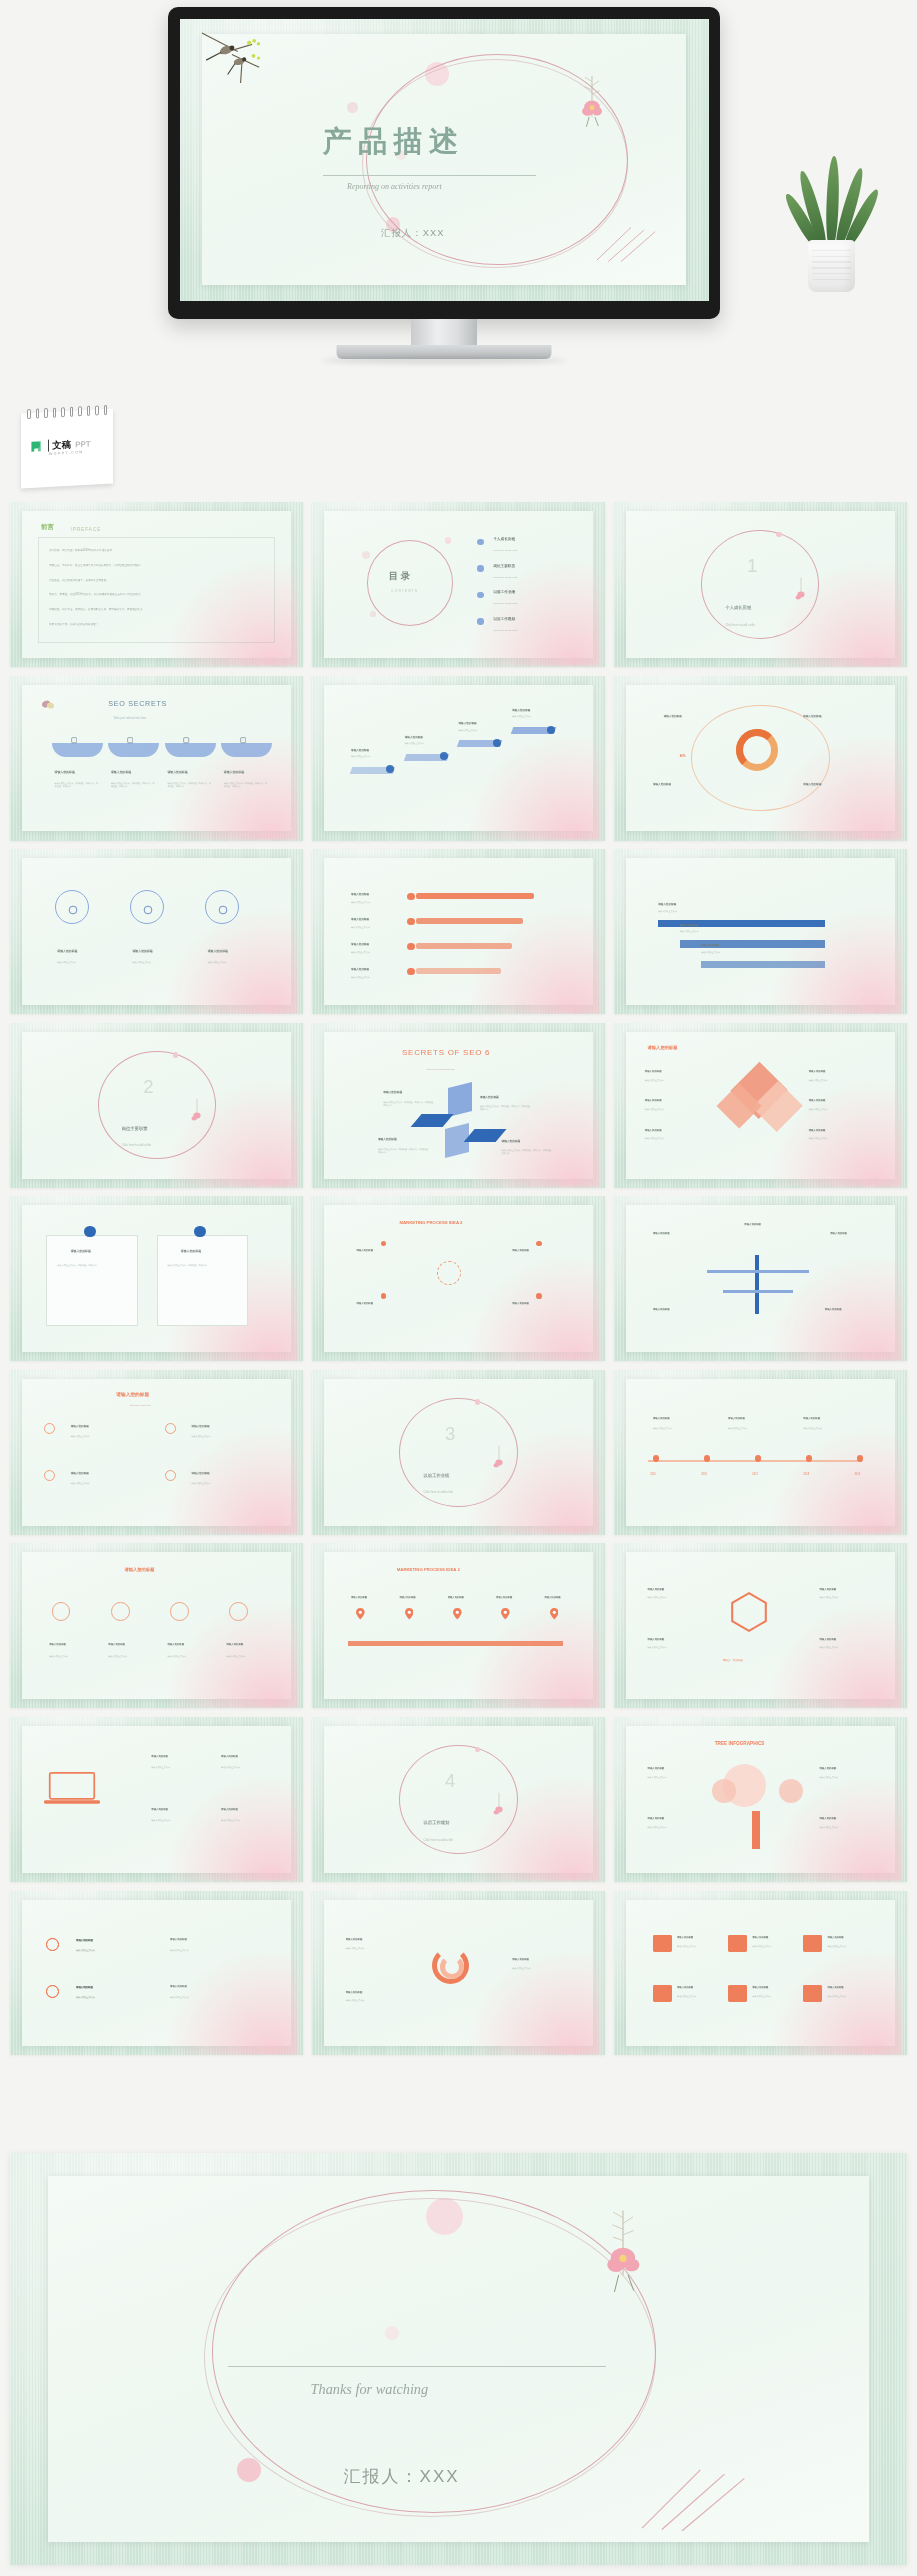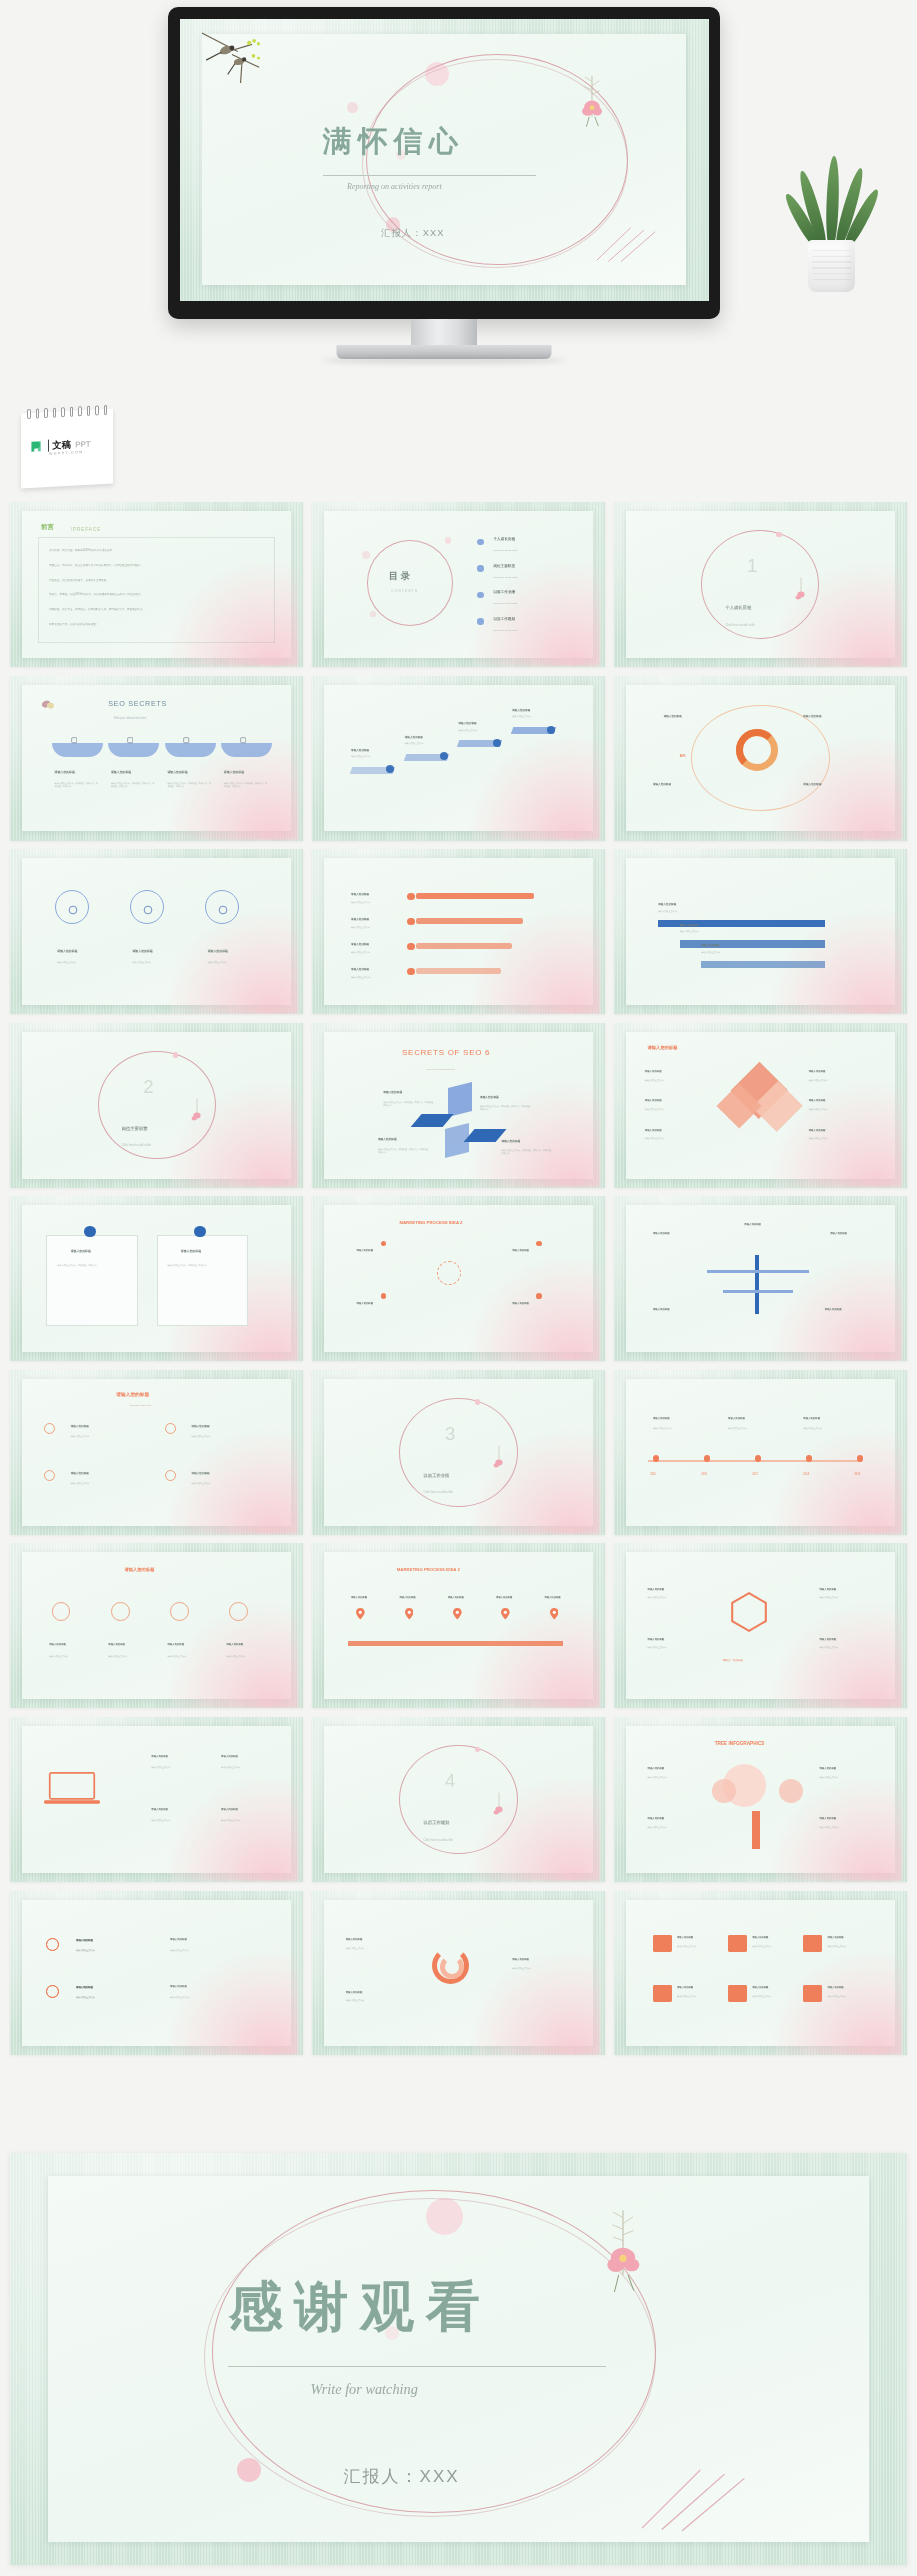--- a/index.html
+++ b/index.html
@@ -193,21 +193,21 @@
             </g>
             <g fill="#f2a6b4">
                 <ellipse cx="24" cy="46" rx="11" ry="9"></ellipse>
                 <ellipse cx="18" cy="52" rx="8" ry="6.5"></ellipse>
                 <ellipse cx="31" cy="52" rx="7" ry="6"></ellipse>
               </g>
             <circle cx="24" cy="47" r="3.4" fill="#f6d27a"></circle>
             <path d="M20 60 L16 74 M28 60 L33 73" stroke="#8ca07c" stroke-width="1.2" fill="none"></path>
           </svg>
 
-          <div class="t-title" style="left:25%; top:35%; font-size:29px;">满怀信心</div>
+          <div class="t-title" style="left:25%; top:35%; font-size:29px;">产品描述</div>
           <div class="t-rule" style="left:25%; top:56%; width:44%;"></div>
           <div class="t-sub" style="left:30%; top:59%; font-size:8px;">Reporting on activities report</div>
           <div class="t-author" style="left:37%; top:77%; font-size:9.3px;">汇报人：XXX</div>
 
           <svg style="position:absolute; right:6%; bottom:9%; width:62px; height:37px;" viewBox="0 0 86 52">
             <path d="M2 48 L50 2 M18 50 L68 6 M36 50 L84 8" stroke="#e0afb6" stroke-width="1.4" fill="none"></path>
           </svg>
         </div>
       </div>
     </div>
@@ -819,23 +819,22 @@
       </g>
       <g fill="#f2a6b4">
           <ellipse cx="35" cy="68" rx="17" ry="14"></ellipse>
           <ellipse cx="25" cy="78" rx="12" ry="10"></ellipse>
           <ellipse cx="47" cy="78" rx="11" ry="9"></ellipse>
         </g>
       <circle cx="35" cy="69" r="5" fill="#f6d27a"></circle>
       <path d="M29 92 L23 116 M42 92 L50 114" stroke="#8ca07c" stroke-width="1.4" fill="none"></path>
     </svg>
 
-    <div class="t-title" style="left:22%; top:26%; font-size:54px;">感谢观看</div>
     <div class="t-rule" style="left:22%; top:52%; width:46%;"></div>
-    <div class="t-sub" style="left:32%; top:56%; font-size:14.3px;">Write for watching</div>
+    <div class="t-sub" style="left:32%; top:56%; font-size:14.3px;">Thanks for watching</div>
     <div class="t-author" style="left:36%; top:79%; font-size:17px;">汇报人：XXX</div>
 
     <svg style="position:absolute; right:15%; bottom:3%; width:107px; height:64px;" viewBox="0 0 150 90">
       <path d="M4 86 L86 4 M32 88 L120 10 M60 90 L148 16" stroke="#e0afb6" stroke-width="1.8" fill="none"></path>
     </svg>
   </div>
 </div>
 
 
 </body></html>

